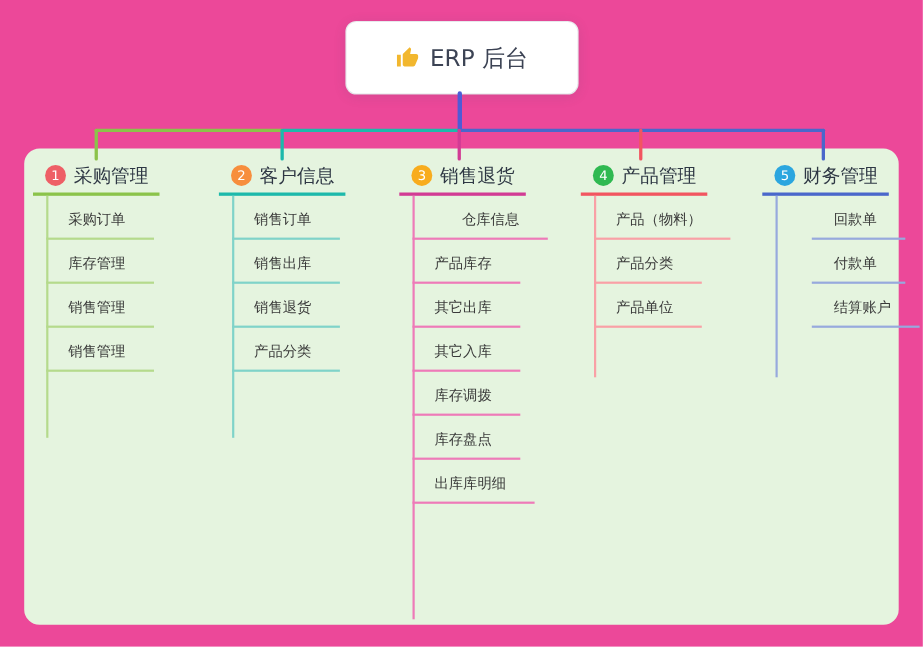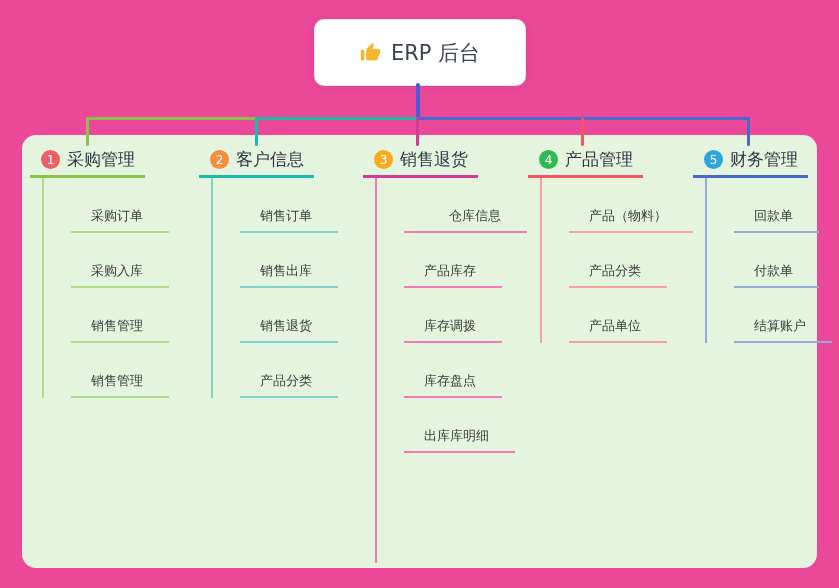--- a/index.html
+++ b/index.html
@@ -21,21 +21,21 @@
   .drop{position:absolute;top:117px;width:3px;height:29px;border-radius:2px;}
 
   .branch-label{position:absolute;top:144px;height:34px;width:115px;box-sizing:border-box;
     display:flex;align-items:center;gap:7px;padding-left:11px;border-bottom:3px solid;
     font-size:17px;color:#2e3744;white-space:nowrap;cursor:default;}
   .branch-badge{width:19px;height:19px;border-radius:50%;color:#ffffff;font-size:12px;
     display:flex;align-items:center;justify-content:center;flex:0 0 19px;line-height:1;}
 
   .child-vline{position:absolute;top:178px;width:2px;}
   .child-col{position:absolute;top:178px;}
-  .child-row{height:55px;display:flex;align-items:flex-end;margin-left:29px;}
+  .child-row{height:40px;display:flex;align-items:flex-end;}
   .child-item{display:inline-block;padding:0 26px 7px 20px;border-bottom:2px solid;
     font-size:13px;line-height:1.2;color:#3a3a3a;white-space:nowrap;}
 </style>
 </head>
 <body>
 
 <div class="canvas">
 
   <div class="container-bg"></div>
 
@@ -58,21 +58,21 @@
       <div class="branch-label" style="left: 30px; border-bottom-color: rgb(139, 195, 74);">
         <div class="branch-badge" style="background: rgb(238, 95, 102);">1</div>
         <div class="">采购管理</div>
       </div>
       <div class="child-vline" style="left: 42px; height: 220px; background: rgb(181, 218, 140);"></div>
       <div class="child-col" style="left: 42px;">
         <div class="child-row">
           <div class="child-item" style="border-bottom-color: rgb(181, 218, 140);">采购订单</div>
         </div>
         <div class="child-row">
-          <div class="child-item" style="border-bottom-color: rgb(181, 218, 140);">采购入库</div>
+          <div class="child-item" style="border-bottom-color: rgb(181, 218, 140);">库存管理</div>
         </div>
         <div class="child-row">
           <div class="child-item" style="border-bottom-color: rgb(181, 218, 140);">销售管理</div>
         </div>
         <div class="child-row">
           <div class="child-item" style="border-bottom-color: rgb(181, 218, 140);">销售管理</div>
         </div>
       </div>
       <div class="drop" style="left: 255px; background: rgb(29, 185, 171);"></div>
       <div class="branch-label" style="left: 199px; border-bottom-color: rgb(29, 185, 171);">
@@ -101,20 +101,26 @@
       </div>
       <div class="child-vline" style="left: 375px; height: 385px; background: rgb(238, 122, 184);"></div>
       <div class="child-col" style="left: 375px;">
         <div class="child-row">
           <div class="child-item" style="border-bottom-color: rgb(238, 122, 184); padding-left: 45px;">仓库信息</div>
         </div>
         <div class="child-row">
           <div class="child-item" style="border-bottom-color: rgb(238, 122, 184);">产品库存</div>
         </div>
         <div class="child-row">
+          <div class="child-item" style="border-bottom-color: rgb(238, 122, 184);">其它出库</div>
+        </div>
+        <div class="child-row">
+          <div class="child-item" style="border-bottom-color: rgb(238, 122, 184);">其它入库</div>
+        </div>
+        <div class="child-row">
           <div class="child-item" style="border-bottom-color: rgb(238, 122, 184);">库存调拨</div>
         </div>
         <div class="child-row">
           <div class="child-item" style="border-bottom-color: rgb(238, 122, 184);">库存盘点</div>
         </div>
         <div class="child-row">
           <div class="child-item" style="border-bottom-color: rgb(238, 122, 184);">出库库明细</div>
         </div>
       </div>
       <div class="drop" style="left: 581px; background: rgb(242, 85, 96);"></div>
@@ -133,21 +139,21 @@
         <div class="child-row">
           <div class="child-item" style="border-bottom-color: rgb(249, 160, 166);">产品单位</div>
         </div>
       </div>
       <div class="drop" style="left: 747px; background: rgb(74, 103, 203);"></div>
       <div class="branch-label" style="left: 693px; border-bottom-color: rgb(74, 103, 203);">
         <div class="branch-badge" style="background: rgb(43, 166, 223);">5</div>
         <div class="">财务管理</div>
       </div>
       <div class="child-vline" style="left: 705px; height: 165px; background: rgb(151, 169, 221);"></div>
-      <div class="child-col" style="left: 705px;">
+      <div class="child-col" style="left: 738px;">
         <div class="child-row">
           <div class="child-item" style="border-bottom-color: rgb(151, 169, 221);">回款单</div>
         </div>
         <div class="child-row">
           <div class="child-item" style="border-bottom-color: rgb(151, 169, 221);">付款单</div>
         </div>
         <div class="child-row">
           <div class="child-item" style="border-bottom-color: rgb(151, 169, 221);">结算账户</div>
         </div>
       </div>

